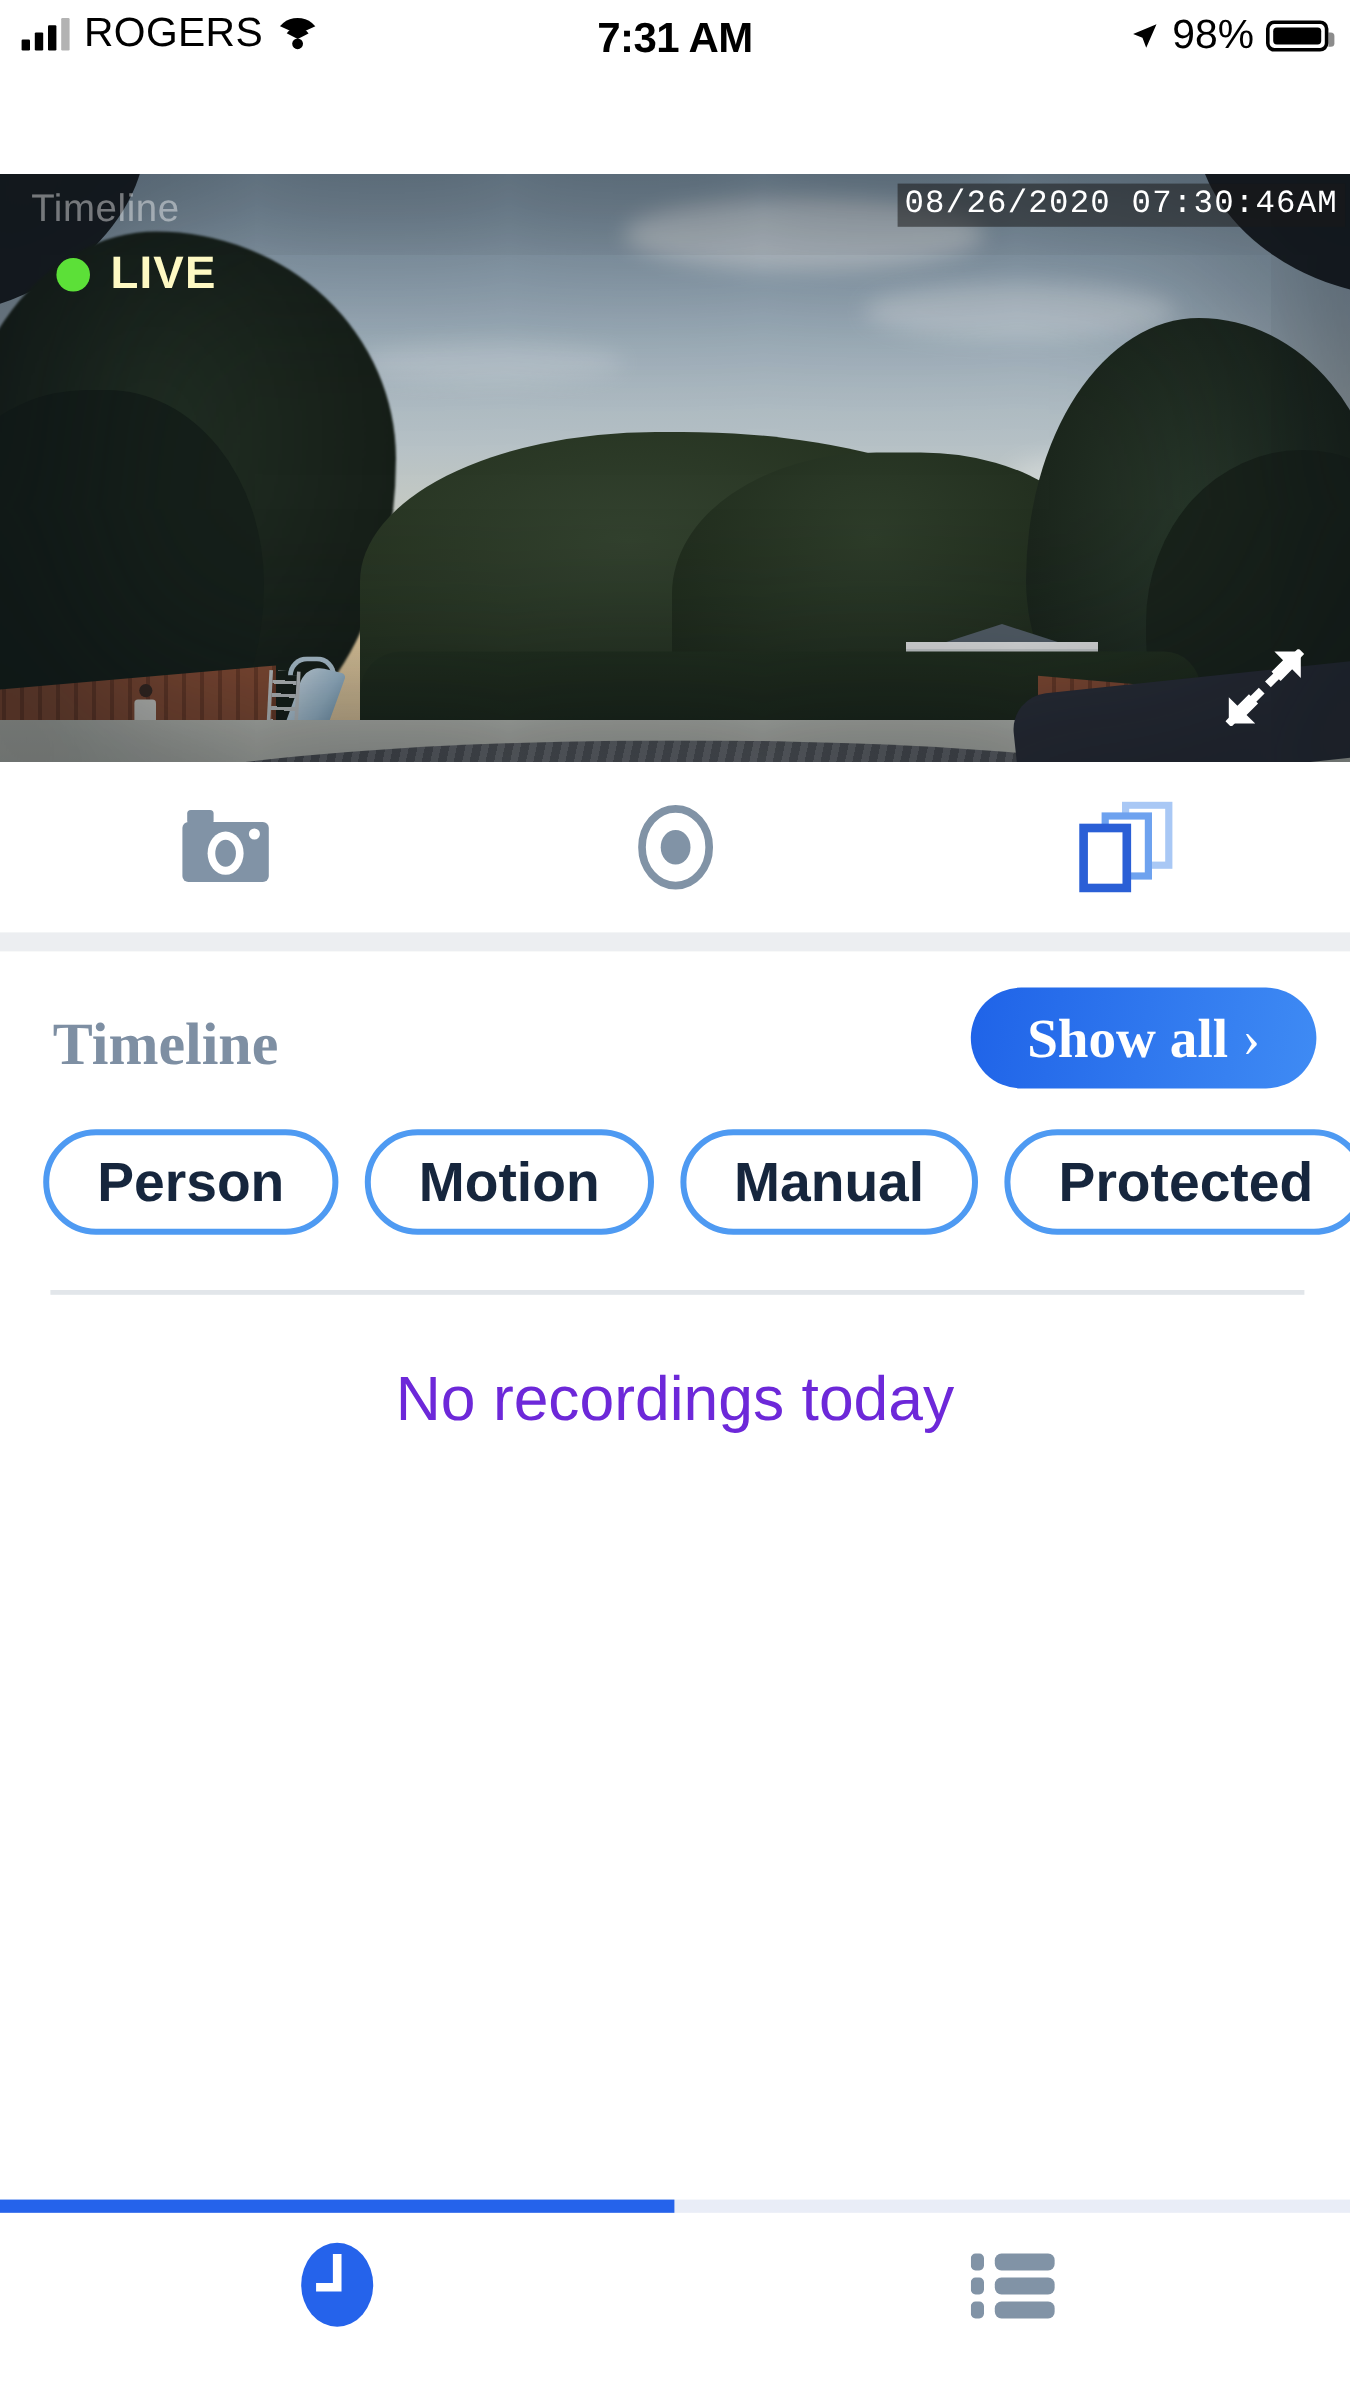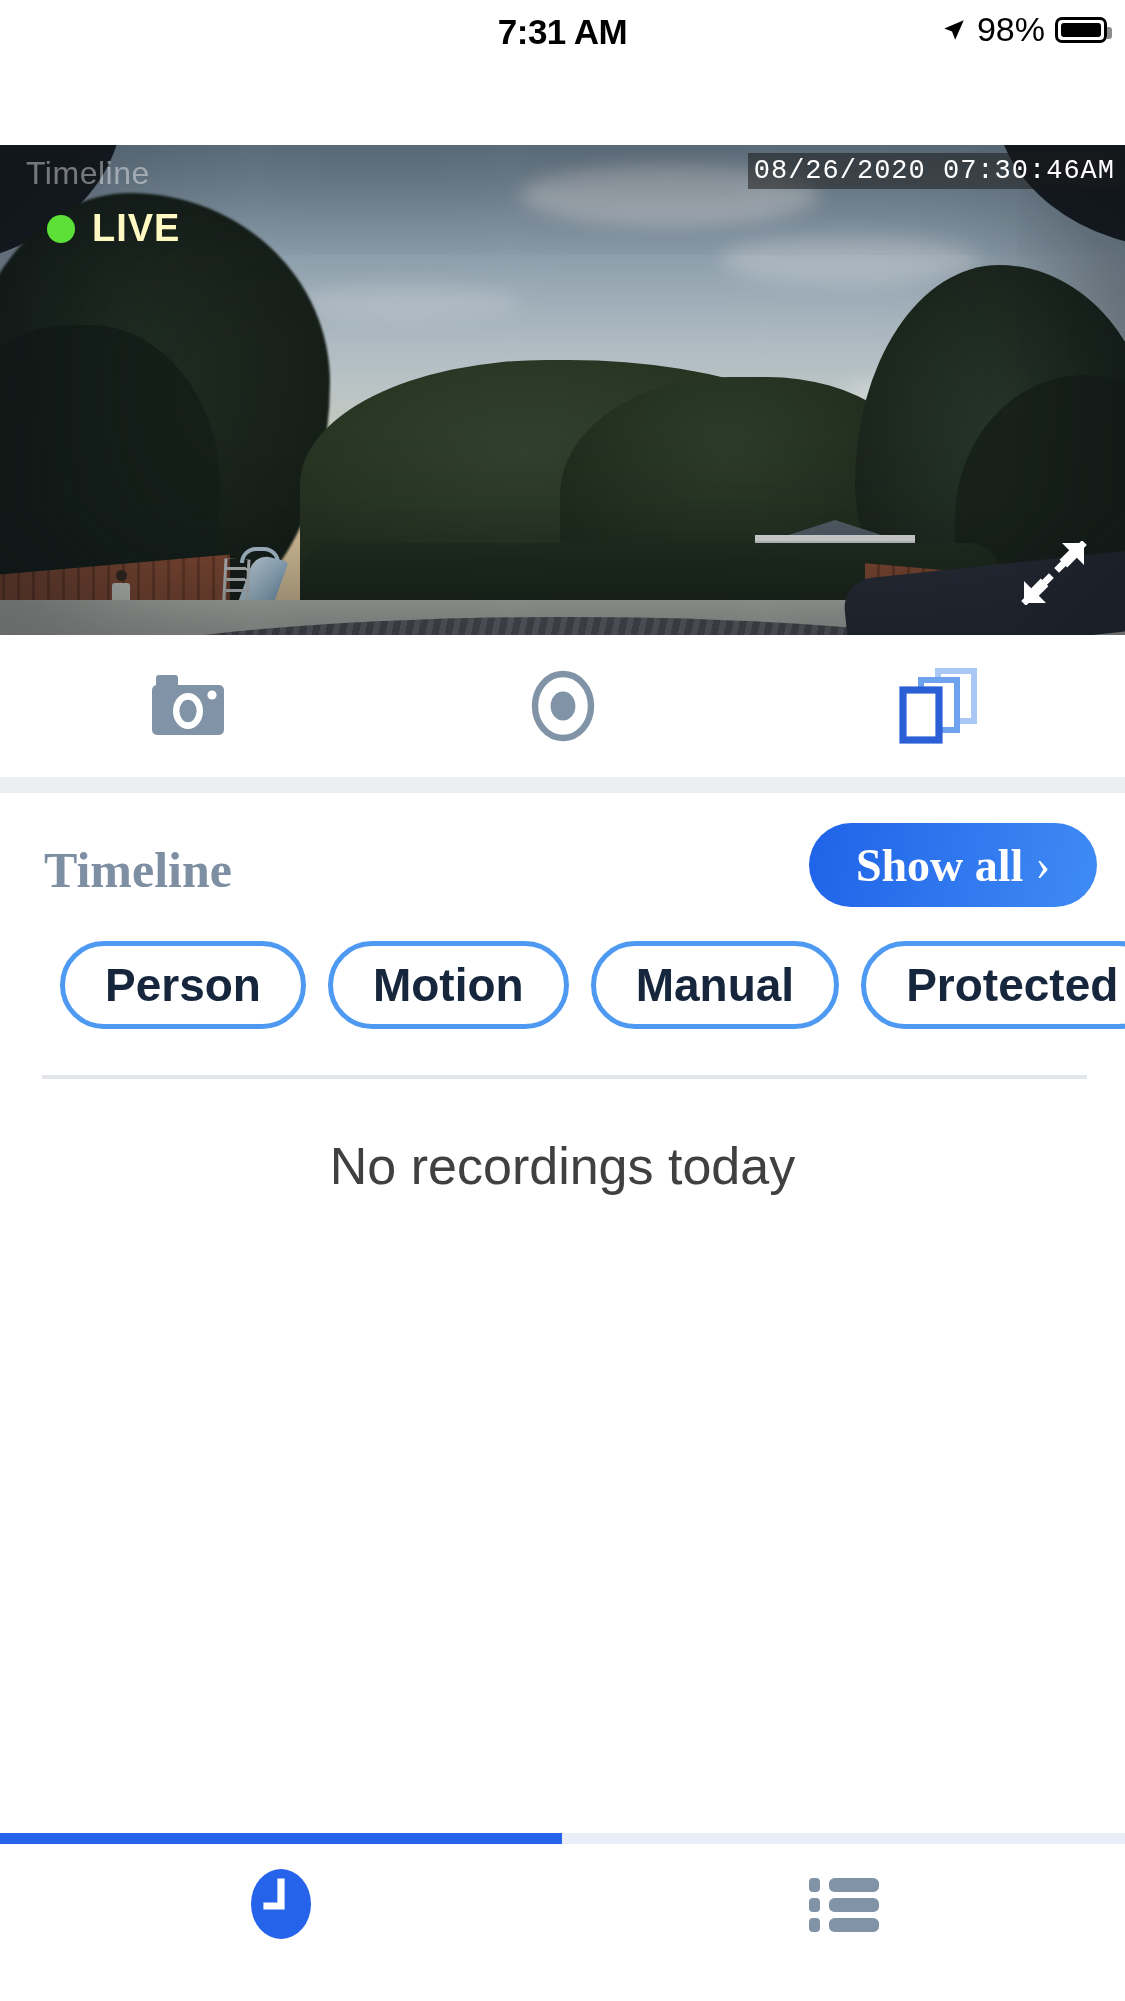--- a/index.html
+++ b/index.html
@@ -152,44 +152,58 @@
   
   .panel{ position:absolute; top:793px; left:0; width:1125px; height:1040px; background:#fff; }
   .tl-head{ position:absolute; top:30px; left:0; width:1125px; height:90px;font-family:Liberation Serif, serif; }
   .tl-title{ position:absolute; left:44px; top:18px; font-size:50px; color:#7e8fa3; font-weight:600; }
   .showall{ position:absolute; right:28px; top:0px; height:84px; min-width:288px;
             border-radius:42px; background:linear-gradient(100deg,#1f63e8 0%,#3f8bf4 100%);
             display:flex; align-items:center; justify-content:center; gap:10px;
             color:#fff; font-size:46px; font-weight:700; padding:0 34px; }
   .showall .chev{ font-size:44px; font-weight:400; margin-left:2px; }
 
-  .chips{ position:absolute; top:148px; left:0; width:1125px; height:92px; display:flex; gap:22px; padding-left:60px; }
+  .chips{ position:absolute; top:148px; left:0; width:1125px; height:92px; display:flex; gap:22px; padding-left:36px; }
   .chip{ height:88px; border:5px solid #4e9af2; border-radius:44px;
          display:flex; align-items:center; justify-content:center; padding:0 40px;
          color:#16263d; font-size:46px; font-weight:700; background:#fff; white-space:nowrap; }
 
   .divider{ position:absolute; top:282px; left:42px; width:1045px; height:4px; background:#e2e6ea; }
 
   .empty{ position:absolute; top:303px; left:0; width:1125px; text-align:center;
-          font-size:52px; color:#404040; padding-top:40px; }
+          font-size:52px; color:#6d28d9; padding-top:40px; }
   .empty span{ display:inline-block; margin-top:0; }
 
   
   .tabbar{ position:absolute; bottom:0; left:0; width:1125px; height:168px; background:#fff; }
   .tab-ind{ position:absolute; top:0; left:0; width:1125px; height:11px; background:#e9edf7; }
   .tab-ind i{ position:absolute; left:0; top:0; height:11px; width:562px; background:#2563eb; }
   .tabs{ position:absolute; top:11px; left:0; width:1125px; height:157px; display:flex; }
   .tab{ flex:1; display:flex; align-items:center; justify-content:center; padding-bottom:38px; }
 </style>
 </head>
 <body>
 
 <div class="phone">
 
   <div class="statusbar">
+    <div class="sb-left">
+      <span class="bars">
+          <i></i>
+          <i></i>
+          <i></i>
+          <i></i>
+        </span>
+      <span class="carrier">ROGERS</span>
+      <span class="wifi">
+        <b class="w1"></b>
+          <b class="w2"></b>
+          <b class="w3"></b>
+      </span>
+    </div>
     <div class="sb-center">7:31 AM</div>
     <div class="sb-right">
       <svg class="loc" viewBox="0 0 24 24">
         <path d="M21 3 L3 10.5 L10.2 13.4 L13.1 21 Z" fill="#000"></path>
       </svg>
       <span class="pct">98%</span>
       <span class="batt">
           <i></i>
         </span>
     </div>

